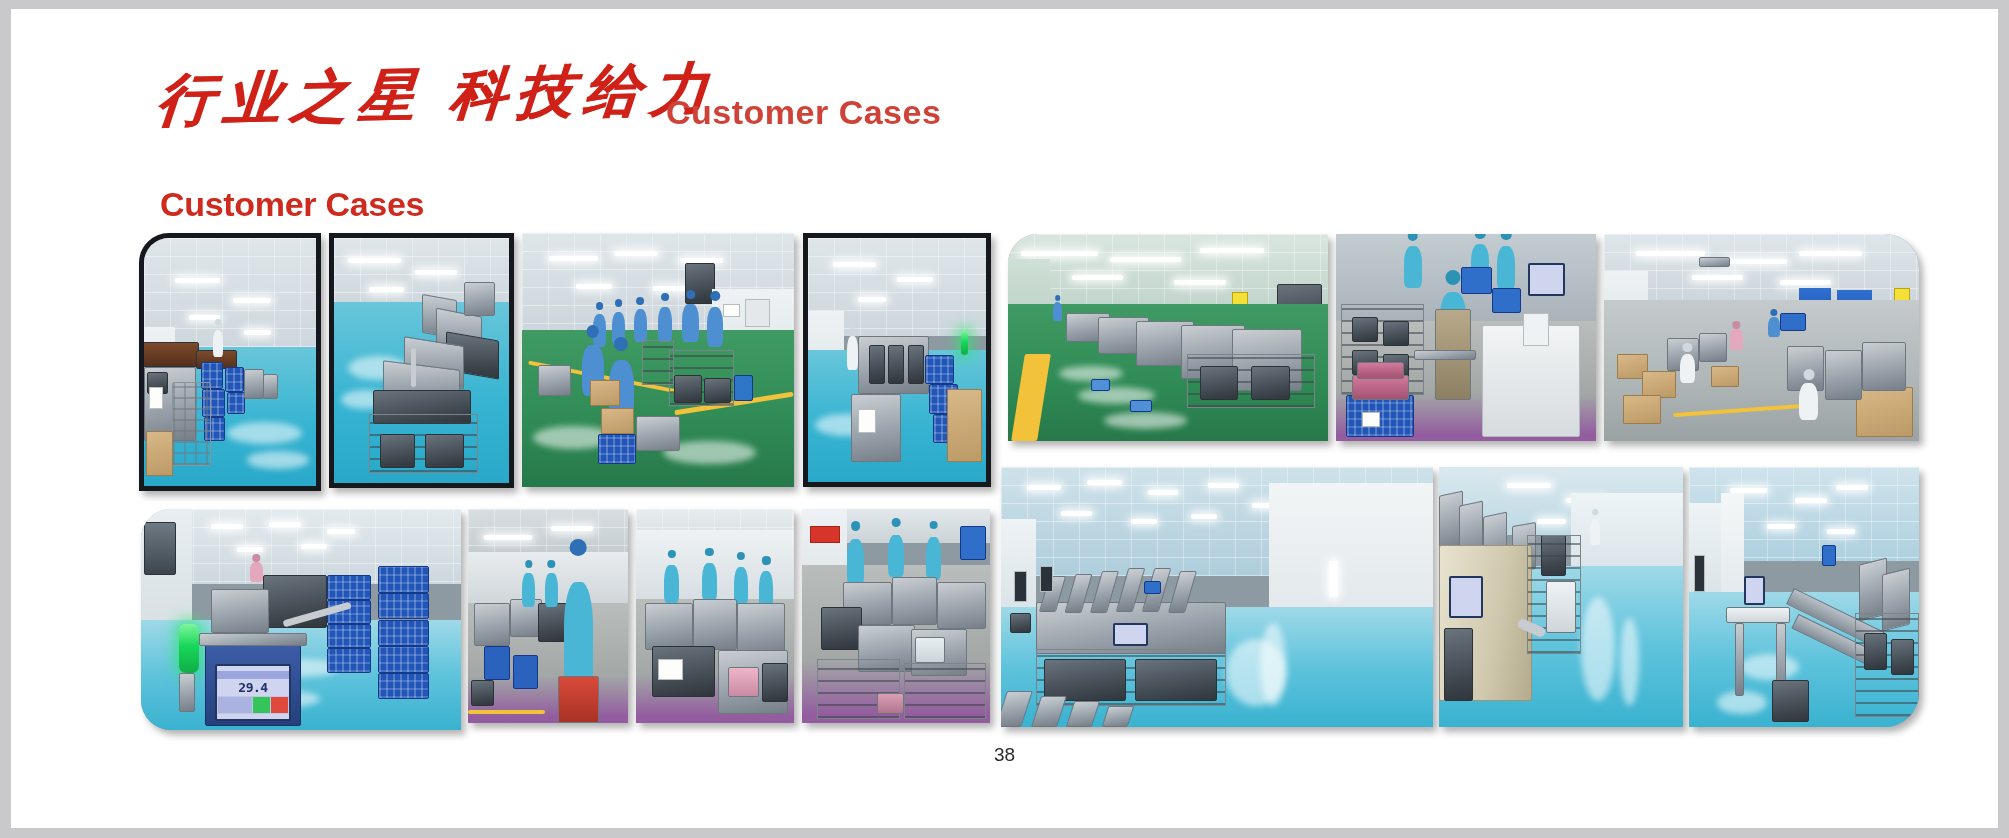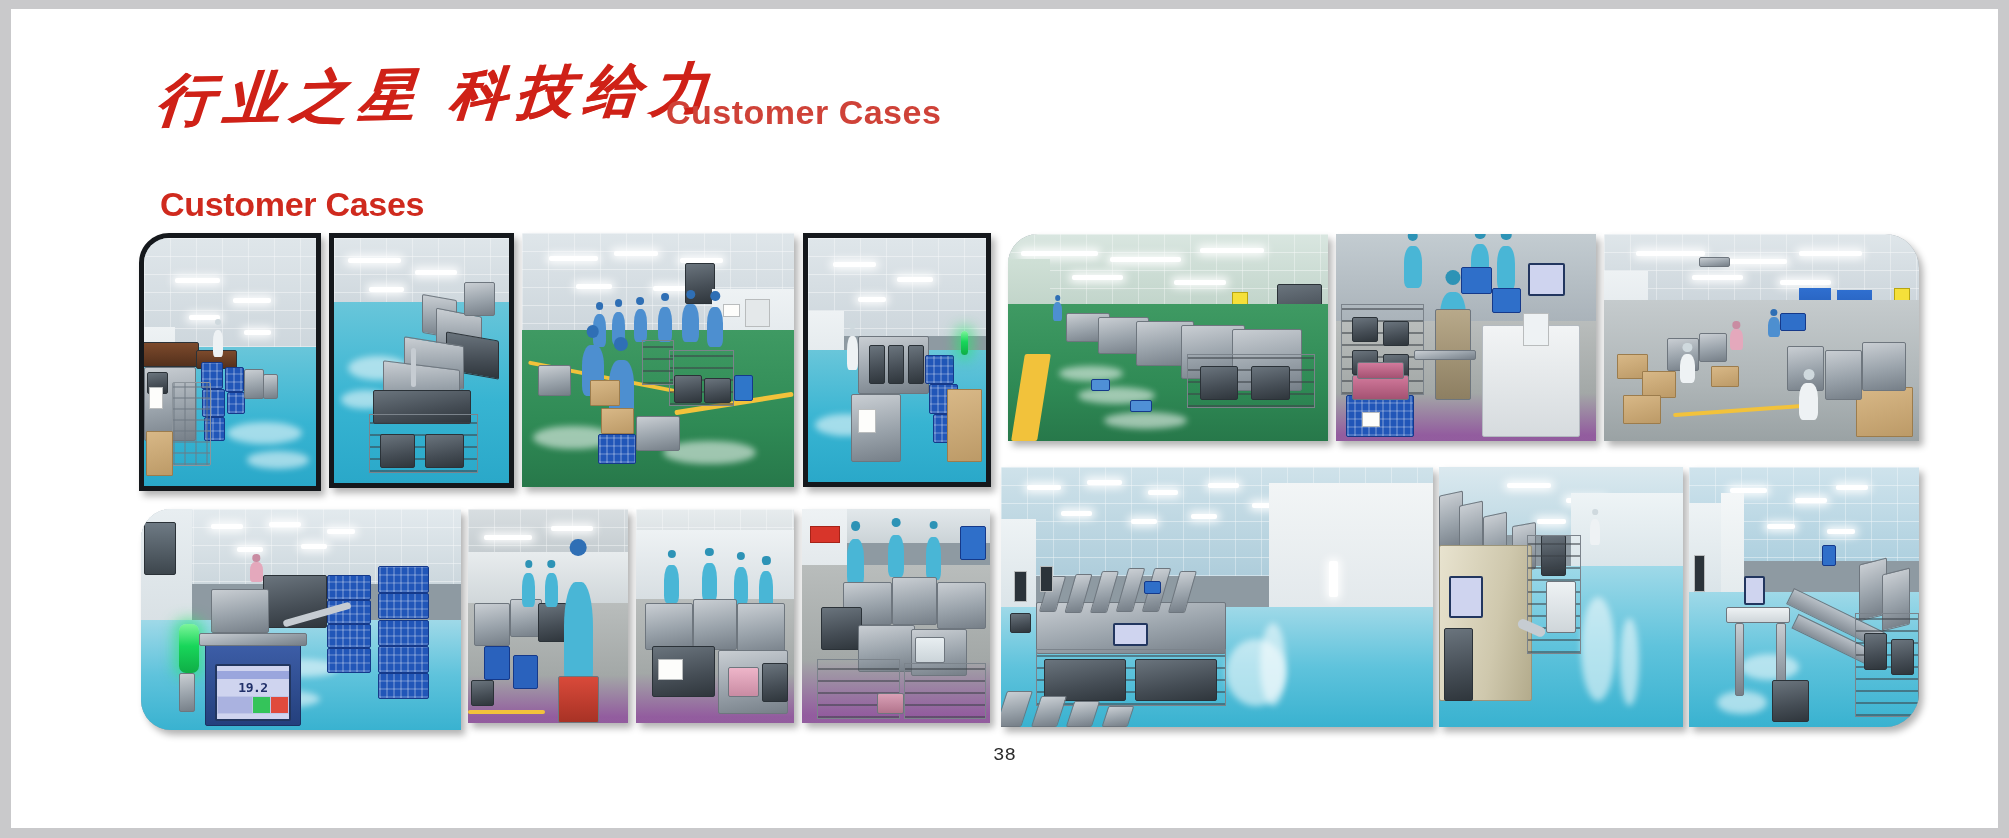--- a/index.html
+++ b/index.html
@@ -182,21 +182,21 @@
   .pipe { position: absolute; background: #c6ccd2; border-radius: 99px; }
 
   
   #pagenum {
     position: absolute;
     left: 0; width: 100%;
     top: 735px;
     text-align: center;
     font-size: 19px;
     color: #2a2a2a;
-    font-family: Liberation Mono, monospace;
+    font-family: Liberation Sans, sans-serif;
   }
 </style>
 </head>
 <body>
 
 <div id="viewer">
   <div id="slide">
 
     <div id="header">
       <div class="calligraphy">行业之星 科技给力</div>
@@ -516,21 +516,21 @@
         <div class="crate" style="left:74%; top:74%; width:16%; height:12%;"></div>
         <div class="machine dark" style="left:38%; top:30%; width:20%; height:24%;"></div>
         <div class="machine" style="left:22%; top:36%; width:18%; height:20%;"></div>
 
         <div class="greenlight" style="left:12%; top:52%; width:6%; height:22%;"></div>
         <div class="machine" style="left:12%; top:74%; width:5%; height:18%;"></div>
 
         <div class="machine" style="left:20%; top:60%; width:30%; height:38%; background:linear-gradient(#3d5ea8,#24407d); border-color:#1b3163;"></div>
         <div class="hmi" style="left:23%; top:70%; width:24%; height:26%; flex-direction:column; gap:1px;">
           <div style="width:100%; height:16%; background:#9aa6dd;"></div>
-          <div class="val">19.2</div>
+          <div class="val">29.4</div>
           <div style="width:100%; height:34%; background:#bfc6e8; display:flex; gap:1px; padding:1px;">
             <div style="flex:2; background:#aab2e0;"></div>
             <div style="flex:1; background:#34c45a;"></div>
             <div style="flex:1; background:#e04a3c;"></div>
           </div>
         </div>
         <div class="machine" style="left:18%; top:56%; width:34%; height:6%;"></div>
         <div class="pipe" style="left:44%; top:46%; width:22%; height:3%; transform:rotate(-16deg);"></div>
         <div class="worker w-pink" style="left:34%; top:24%; width:4%; height:9%;">
             <div class="head"></div>

